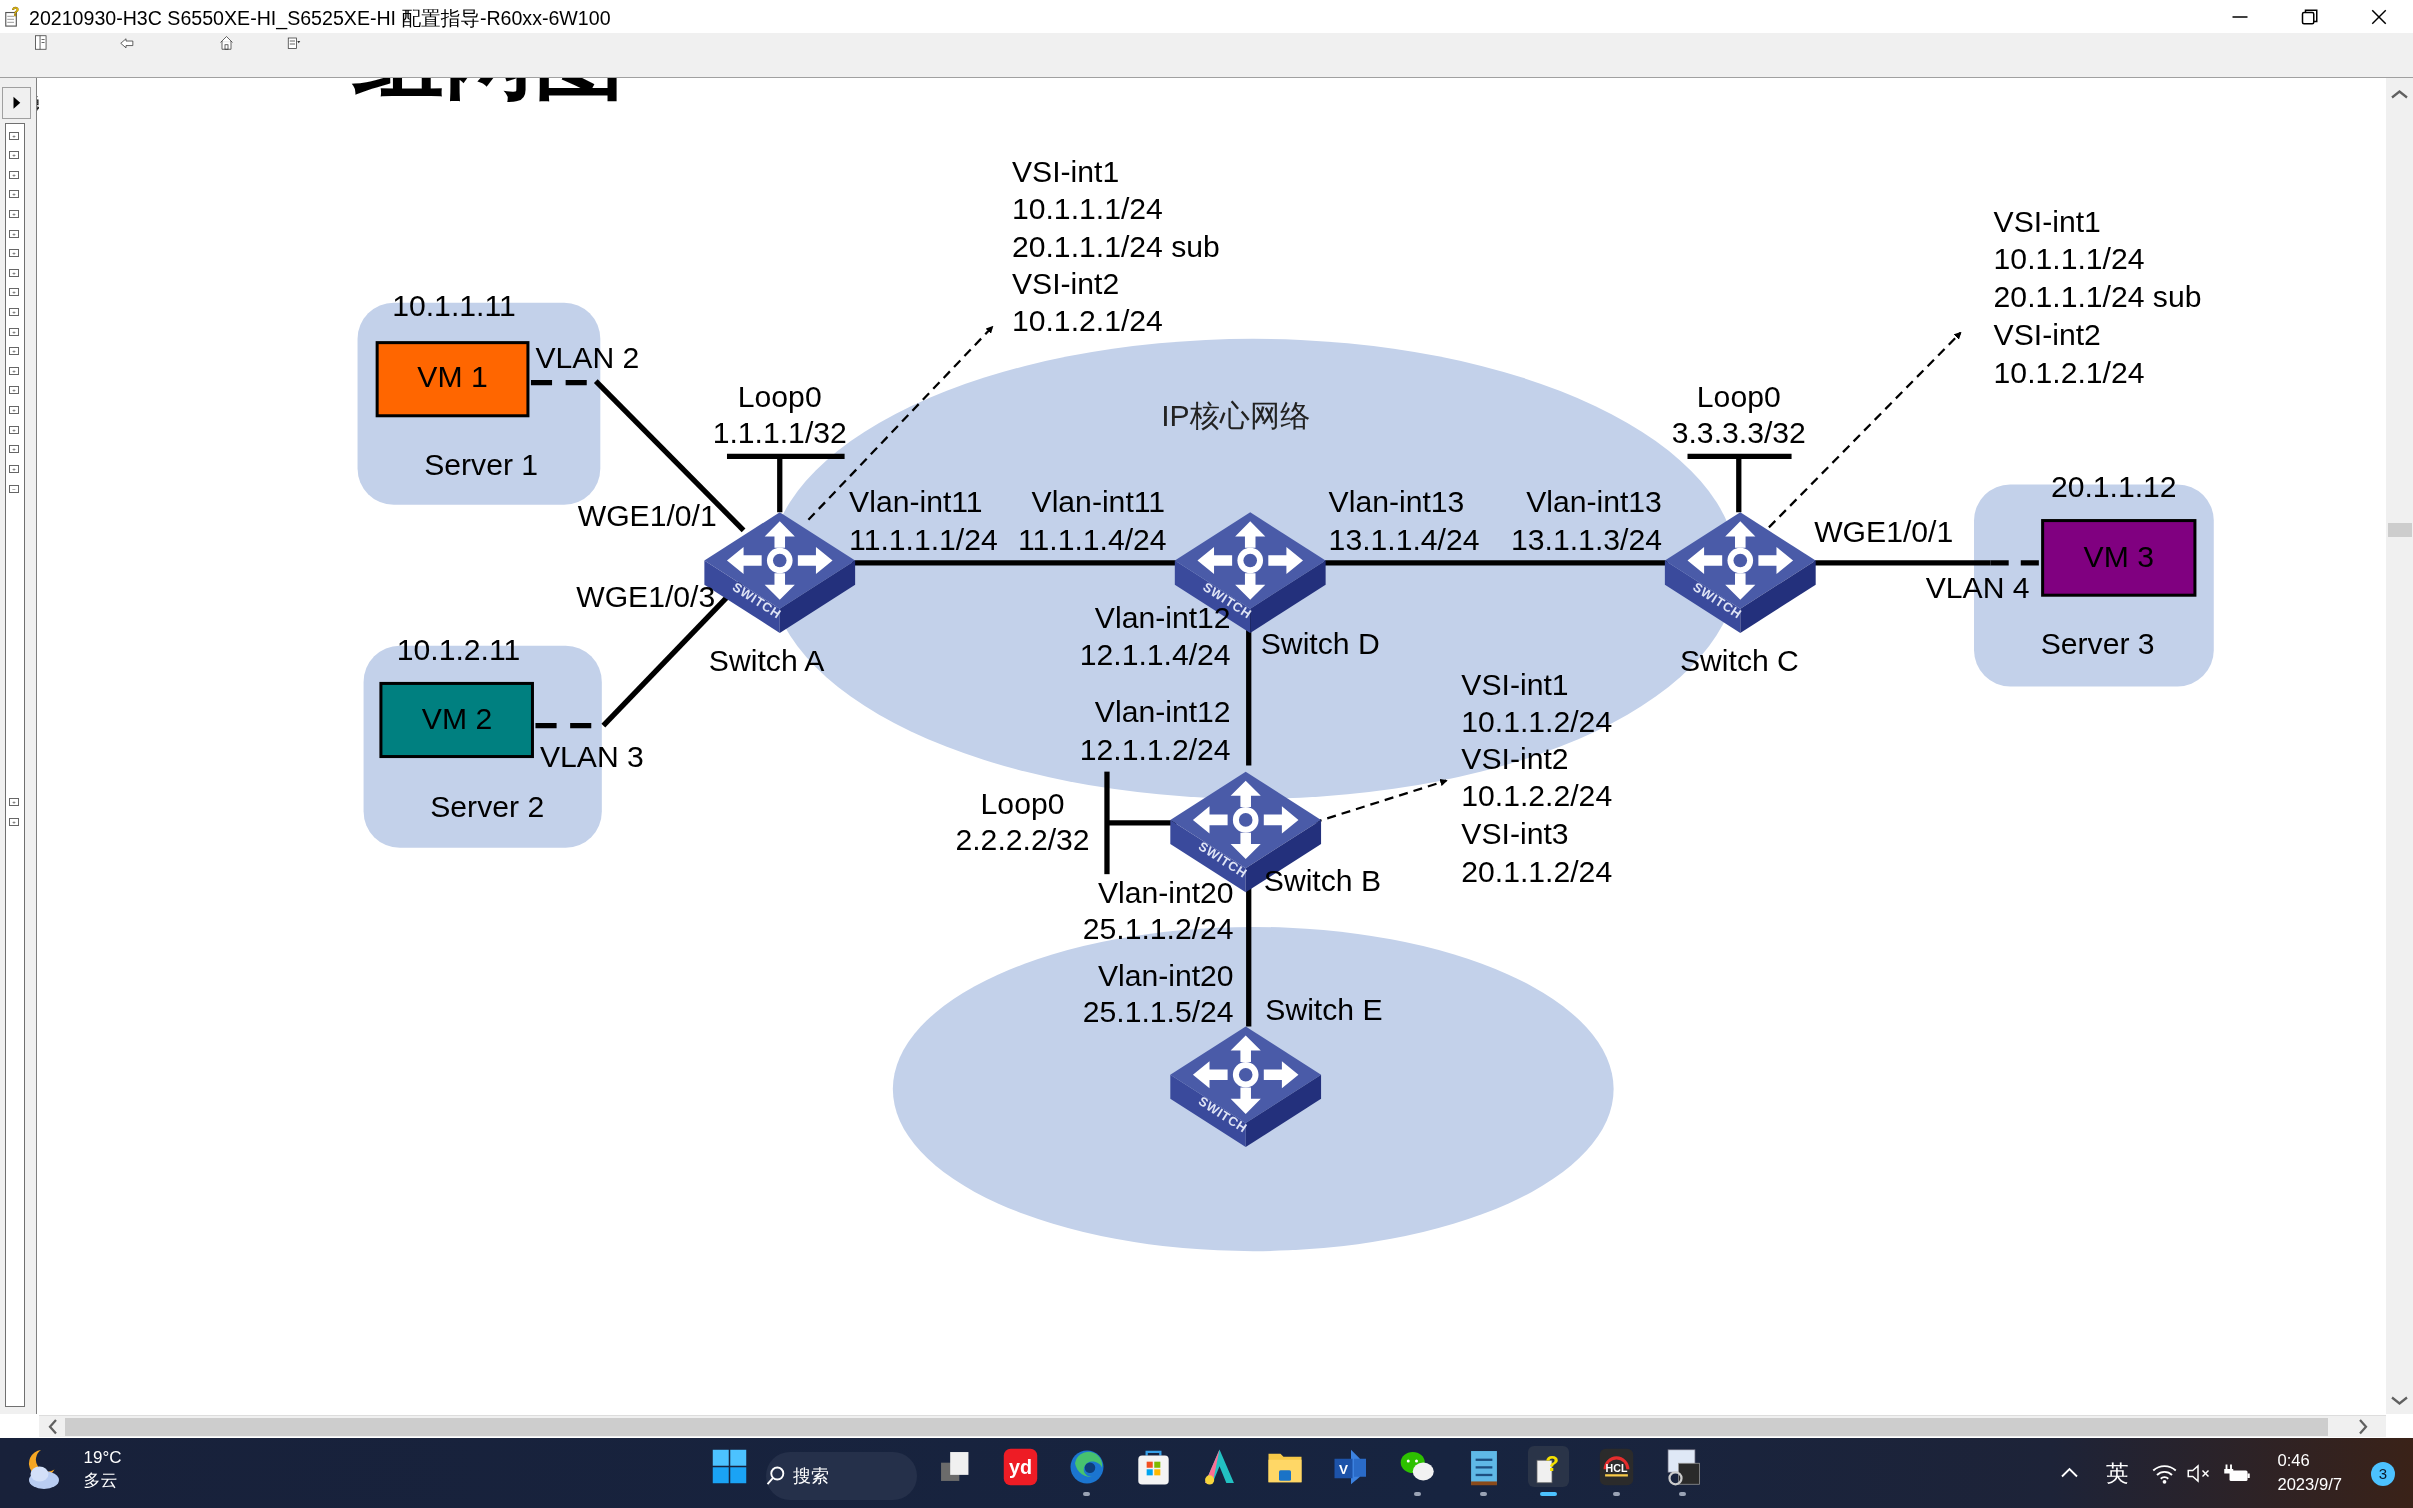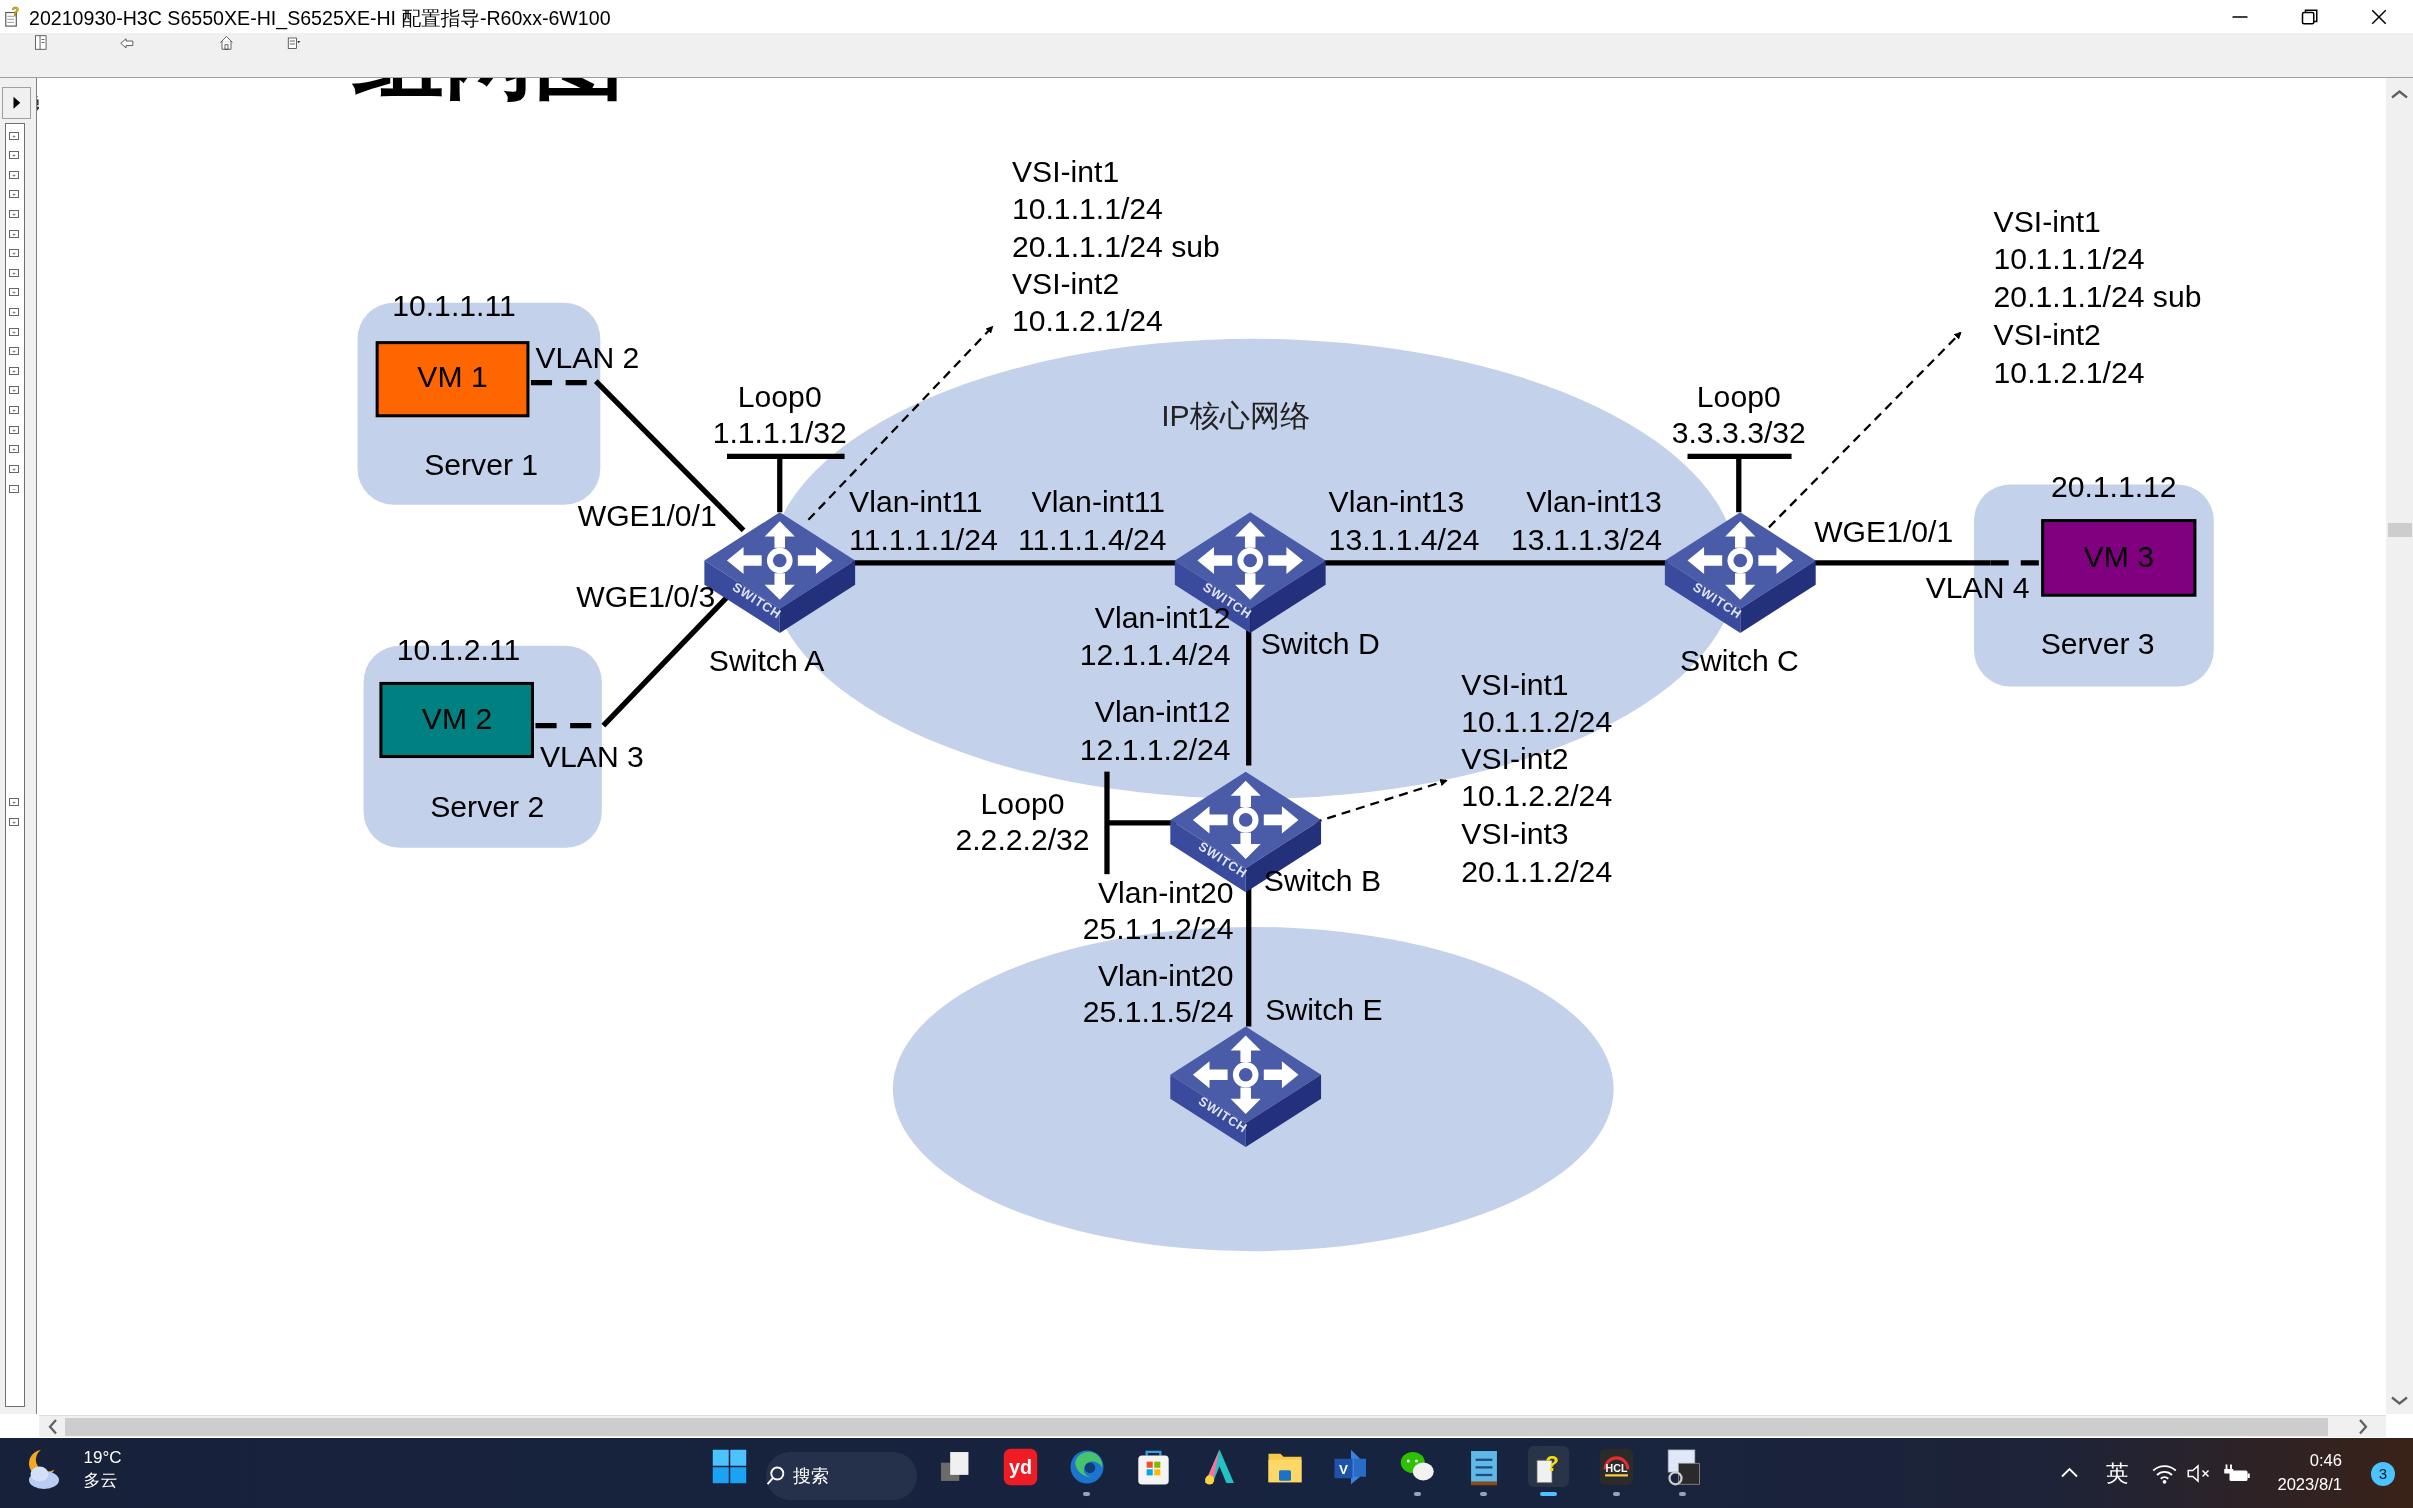--- a/index.html
+++ b/index.html
@@ -20,21 +20,21 @@
   .vscroll { position:absolute; left:2386px; top:78px; width:27px; height:1336px; background:#f0f0f0; }
   .hscroll { position:absolute; left:39px; top:1415px; width:2347px; height:21px; background:#f0f0f0; border-top:0.8px solid #ddd; }
   .hscroll .track { position:absolute; left:26px; top:1.5px; width:2263px; height:18px; background:#cdcdcd; }
   .taskbar { position:absolute; left:0; top:1438px; width:2413px; height:71px; background:linear-gradient(90deg,#18213a 0%,#172440 60%,#1d2338 85%,#3a2218 100%); }
   .weather { position:absolute; left:22.6px; top:9px; display:flex; align-items:center; color:#fff; }
   .weather .txt { margin-left:19px; font-size:17px; line-height:22.6px; }
   .tb-app { position:absolute; top:8px; width:41px; height:41px; display:flex; align-items:center; justify-content:center; border-radius:6px; }
   .tb-dot { position:absolute; bottom:-9px; left:50%; margin-left:-3.8px; width:7.5px; height:4.5px; border-radius:2.3px; background:#9aa3b5; }
   .search-pill { position:absolute; left:766px; top:13.6px; width:151px; height:48px; border-radius:24px; background:#25304a; color:#fff; display:flex; align-items:center; font-size:18px; }
   .tray { position:absolute; top:0; height:71px; display:flex; align-items:center; color:#fff; }
-  .clock { position:absolute; right:71px; top:10.6px; text-align:right; color:#fff; font-size:16.6px; line-height:24px; }
+  .clock { position:absolute; right:71px; top:10.6px; color:#fff; font-size:16.6px; line-height:24px; }
   .notif { position:absolute; right:18px; top:24px; width:24px; height:24px; border-radius:12px; background:#4cc2ff; color:#0a1a2a; font-size:15px; line-height:24px; text-align:center; }
   svg text { font-family:"Liberation Sans", "DejaVu Sans", sans-serif; }
 </style>
 </head>
 <body>
 
 <div class="titlebar">
   <svg class="app-icon" viewBox="0 0 22 30">
     <rect x="1" y="10" width="14" height="18" fill="#fff" stroke="#555" stroke-width="1.5"></rect>
     <line x1="3" y1="15" x2="12" y2="15" stroke="#777"></line>
@@ -451,17 +451,17 @@
       </svg>
     <svg width="30" height="21" style="margin-left:9px" viewBox="0 0 40 28">
         <path d="M6 2 V8 M12 2 V8" stroke="#fff" stroke-width="2.5"></path>
         <rect x="3" y="8" width="12" height="6" fill="#fff"></rect>
         <rect x="10" y="10" width="24" height="14" rx="2" fill="#fff"></rect>
         <rect x="34" y="14" width="3" height="6" fill="#fff"></rect>
       </svg>
   </div>
   <div class="clock">
     <div>0:46</div>
-    <div>2023/8/1</div>
+    <div>2023/9/7</div>
   </div>
   <div class="notif">3</div>
 </div>
 
 
 </body></html>

